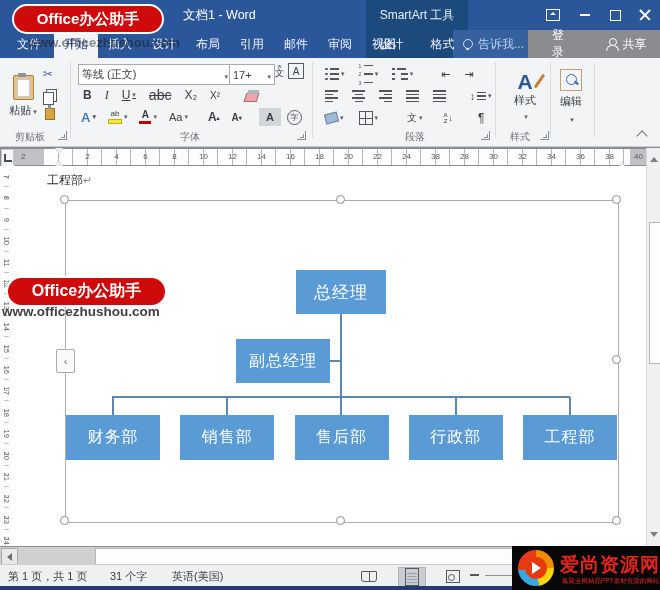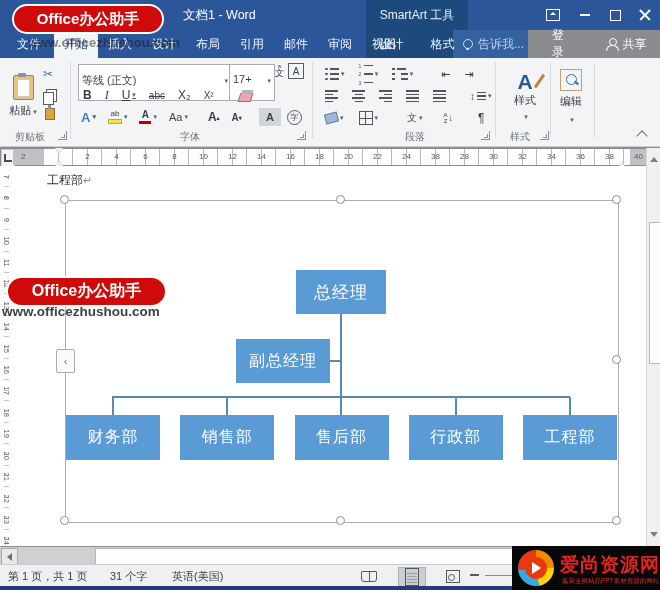--- a/index.html
+++ b/index.html
@@ -53,21 +53,21 @@
   .ic-clipboard{width:19px;height:23px;background:#e8c189;border:1px solid #a9823f;border-radius:2px;position:relative}
   .ic-clipboard::before{content:"";position:absolute;left:4.5px;top:-2.5px;width:8px;height:3.5px;background:#8d939b;border-radius:1px}
   .ic-clipboard::after{content:"";position:absolute;left:3px;top:3px;width:11px;height:16px;background:#fff;border:1px solid #c6cad0}
   .clipcol{position:absolute;left:43px;top:6px;display:flex;flex-direction:column;gap:6px}
   .g-cut::after{content:"✂";font-size:12px;color:#4a5db0}
   .ic-copy{position:relative;width:9px;height:11px;border:1px solid #565b61;background:#fff;margin:1px 0 0 3px}
   .ic-copy::before{content:"";position:absolute;left:-4px;top:2px;width:9px;height:11px;border:1px solid #565b61;background:#fff}
   .ic-paint{width:8px;height:10px;background:#d9a43c;border:1px solid #96712a;position:relative;margin-left:2px}
   .ic-paint::before{content:"";position:absolute;left:2px;top:-4px;width:3px;height:4px;background:#8d939b}
 
-  .combo{position:absolute;height:19px;background:#fff;border:1px solid #a8abb0;display:flex;align-items:flex-start;font-size:11px;padding:8px 3px;justify-content:space-between}
+  .combo{position:absolute;height:19px;background:#fff;border:1px solid #a8abb0;display:flex;align-items:center;font-size:11px;padding:0 3px;justify-content:space-between}
   .fbtn{display:inline-flex;align-items:center;justify-content:center;height:18px;padding:0 3px}
   .row{position:absolute;display:flex;align-items:center}
   .underbar{display:block;height:3.5px;width:12px;margin-top:1px}
   .stack{display:flex;flex-direction:column;align-items:center;line-height:1}
   .ic-encl{width:13px;height:13px;border:1px solid #565b61;border-radius:50%;font-size:8px;display:flex;align-items:center;justify-content:center}
   .boxed{border:1px solid #565b61;width:14px;height:14px;display:flex;align-items:center;justify-content:center}
   .ic-erase{width:11px;height:7px;background:#e9a7ad;border:1px solid #b2676e;transform:skewX(-18deg);position:relative;top:2px}
   .ic-erase::before{content:"";position:absolute;left:0;top:-4px;width:100%;height:4px;background:#aeb4ba}
 
   .bars{display:flex;flex-direction:column;gap:2px;width:13px}
@@ -245,21 +245,21 @@
       <span class="stack">
         <span style="font-size:5px">w</span>
         <span style="font-size:9px">文</span>
       </span>
       <span class="boxed" style="font-size:10px">A</span>
     </div>
     <div class="row" style="left:80px;top:28px;gap:7px;font-size:12px">
       <span class="fbtn" style="font-weight:bold">B</span>
       <span class="fbtn" style="font-style:italic;font-family:'Liberation Serif',serif">I</span>
       <span class="fbtn dd" style="text-decoration:underline">U</span>
-      <span class="fbtn" style="text-decoration:line-through;font-size:10px">abc</span>
+      <span class="fbtn" style="text-decoration:line-through;font-size:14px">abc</span>
       <span class="fbtn" style="font-size:12px">X₂</span>
       <span class="fbtn" style="font-size:10px">X²</span>
       <span class="fbtn" style="margin-left:12px">
           <span class="ic-erase"></span>
         </span>
     </div>
     <div class="row" style="left:78px;top:50px;gap:6px">
       <span class="fbtn dd" style="color:#4a7dbf;font-weight:bold;font-size:13px">A</span>
       <span class="fbtn dd">
         <span class="stack">

